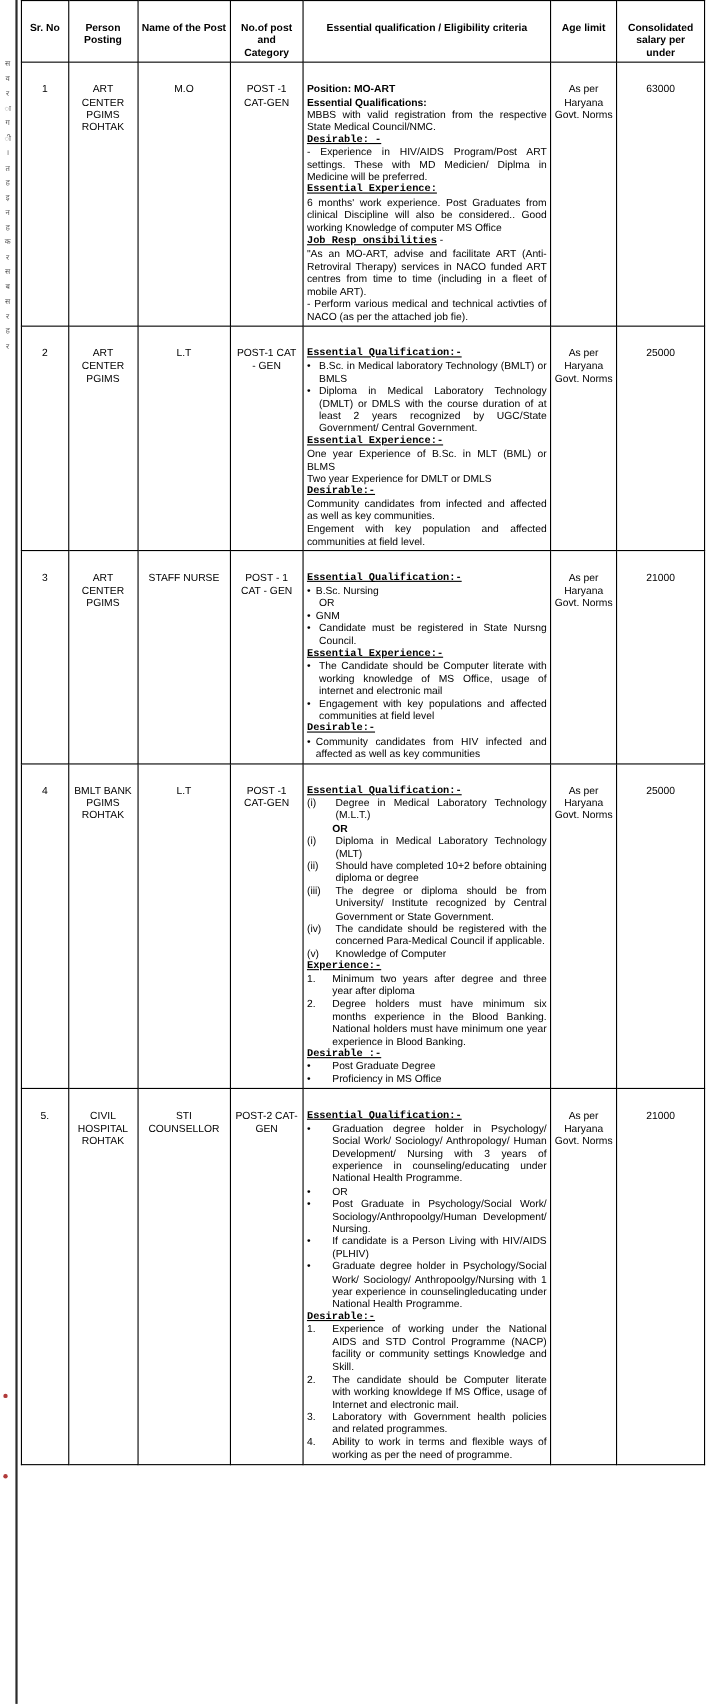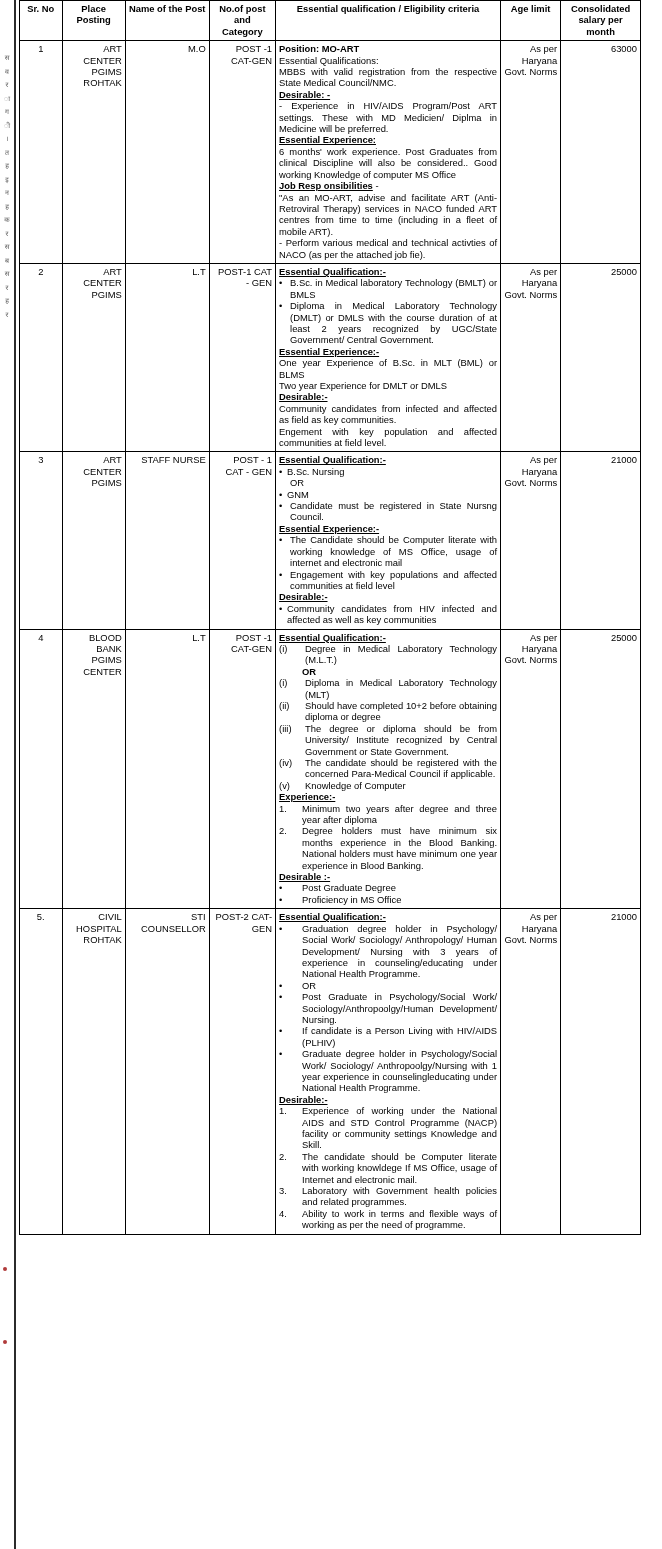--- a/index.html
+++ b/index.html
@@ -59,55 +59,56 @@
   }
   table.grid{
     border-collapse:collapse;
     table-layout:fixed;
     width:622px;
     background:#fff;
   }
   table.grid td, table.grid th{
     border:1px solid #000;
     vertical-align:top;
-    padding:2px 3px 3px 3px;
+    padding:18px 3px 3px 3px;
     font-size:9.4px;
     line-height:11.4px;
   }
   thead th{
     text-align:center;
     font-weight:bold;
     font-size:10.4px;
     line-height:12.6px;
     vertical-align:top;
     padding:3px 2px 4px 2px;
   }
   
   col.c1{width:41px}
   col.c2{width:61px}
   col.c3{width:81px}
   col.c4{width:64px}
   col.c5{width:217px}
   col.c6{width:58px}
   col.c7{width:77px}
 
-  td.ctr{text-align:right}
+  td.ctr{text-align:center}
   td.num{text-align:center}
   .qual{
     text-align:justify;
     text-align-last:left;
     hyphens:none;
   }
   .qual .hd{
     font-weight:bold;
     text-decoration:underline;
     display:block;
+    font-family:Liberation Mono, monospace;
   }
   .qual .hd-plain{
-    font-weight:normal;
+    font-weight:bold;
     display:block;
   }
   .qual p{
     margin:0;
     text-align:justify;
     text-align-last:left;
   }
   .qual p.left{
     text-align:right;
     text-align-last:left;
@@ -193,26 +194,26 @@
           <col class="c2">
           <col class="c3">
           <col class="c4">
           <col class="c5">
           <col class="c6">
           <col class="c7">
       </colgroup>
       <thead>
         <tr>
           <th>Sr. No</th>
-          <th>Place Posting</th>
+          <th>Person Posting</th>
           <th>Name of the Post</th>
           <th>No.of post and Category</th>
           <th>Essential qualification / Eligibility criteria</th>
           <th>Age limit</th>
-          <th>Consolidated salary per month</th>
+          <th>Consolidated salary per under</th>
         </tr>
       </thead>
       <tbody>
 
         <tr>
           <td class="num">1</td>
           <td class="ctr">ART CENTER PGIMS ROHTAK</td>
           <td class="ctr">M.O</td>
           <td class="ctr">POST -1 CAT-GEN</td>
           <td class="qual">
@@ -237,21 +238,21 @@
           <td class="ctr">L.T</td>
           <td class="ctr">POST-1 CAT - GEN</td>
           <td class="qual">
             <span class="hd">Essential Qualification:-</span>
             <p class="li"><span class="mk">•</span><span>B.Sc. in Medical laboratory Technology (BMLT) or BMLS</span></p>
             <p class="li"><span class="mk">•</span><span>Diploma in Medical Laboratory Technology (DMLT) or DMLS with the course duration of at least 2 years recognized by UGC/State Government/ Central Government.</span></p>
             <span class="hd">Essential Experience:-</span>
             <p>One year Experience of B.Sc. in MLT (BML) or BLMS</p>
             <p class="left">Two year Experience for DMLT or DMLS</p>
             <span class="hd">Desirable:-</span>
-            <p>Community candidates from infected and affected as field as key communities.</p>
+            <p>Community candidates from infected and affected as well as key communities.</p>
             <p>Engement with key population and affected communities at field level.</p>
           </td>
           <td class="ctr">As per Haryana Govt. Norms</td>
           <td class="ctr">25000</td>
         </tr>
 
         <tr>
           <td class="num">3</td>
           <td class="ctr">ART CENTER PGIMS</td>
           <td class="ctr">STAFF NURSE</td>
@@ -267,21 +268,21 @@
             <p class="li"><span class="mk">•</span><span>Engagement with key populations and affected communities at field level</span></p>
             <span class="hd">Desirable:-</span>
             <p class="li" style="padding-left:8px"><span class="mk">•</span><span>Community candidates from HIV infected and affected as well as key communities</span></p>
           </td>
           <td class="ctr">As per Haryana Govt. Norms</td>
           <td class="ctr">21000</td>
         </tr>
 
         <tr>
           <td class="num">4</td>
-          <td class="ctr">BLOOD BANK PGIMS CENTER</td>
+          <td class="ctr">BMLT BANK PGIMS ROHTAK</td>
           <td class="ctr">L.T</td>
           <td class="ctr">POST -1 CAT-GEN</td>
           <td class="qual">
             <span class="hd">Essential Qualification:-</span>
             <p class="li-r"><span class="mk">(i)</span><span>Degree in Medical Laboratory Technology (M.L.T.)</span></p>
             <p class="left ind"><span class="b">OR</span></p>
             <p class="li-r"><span class="mk">(i)</span><span>Diploma in Medical Laboratory Technology (MLT)</span></p>
             <p class="li-r"><span class="mk">(ii)</span><span>Should have completed 10+2 before obtaining diploma or degree</span></p>
             <p class="li-r"><span class="mk">(iii)</span><span>The degree or diploma should be from University/ Institute recognized by Central Government or State Government.</span></p>
             <p class="li-r"><span class="mk">(iv)</span><span>The candidate should be registered with the concerned Para-Medical Council if applicable.</span></p>

